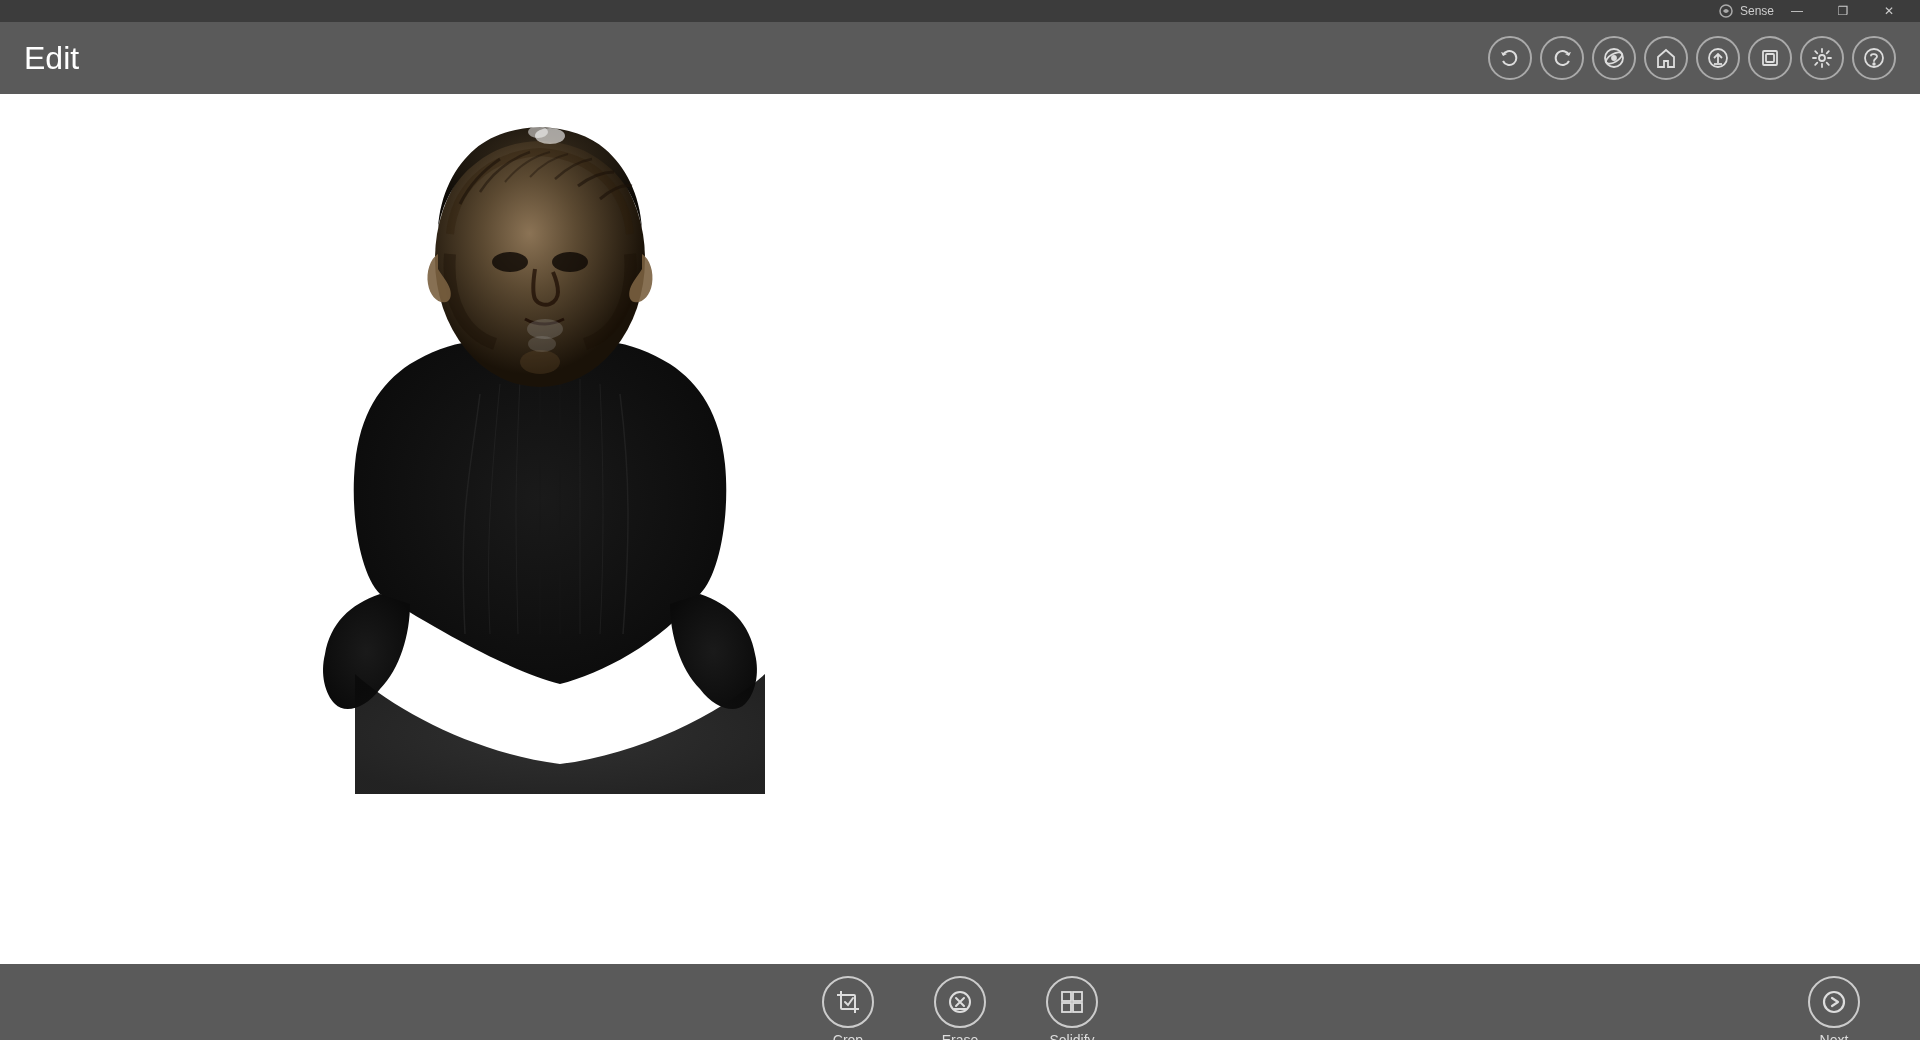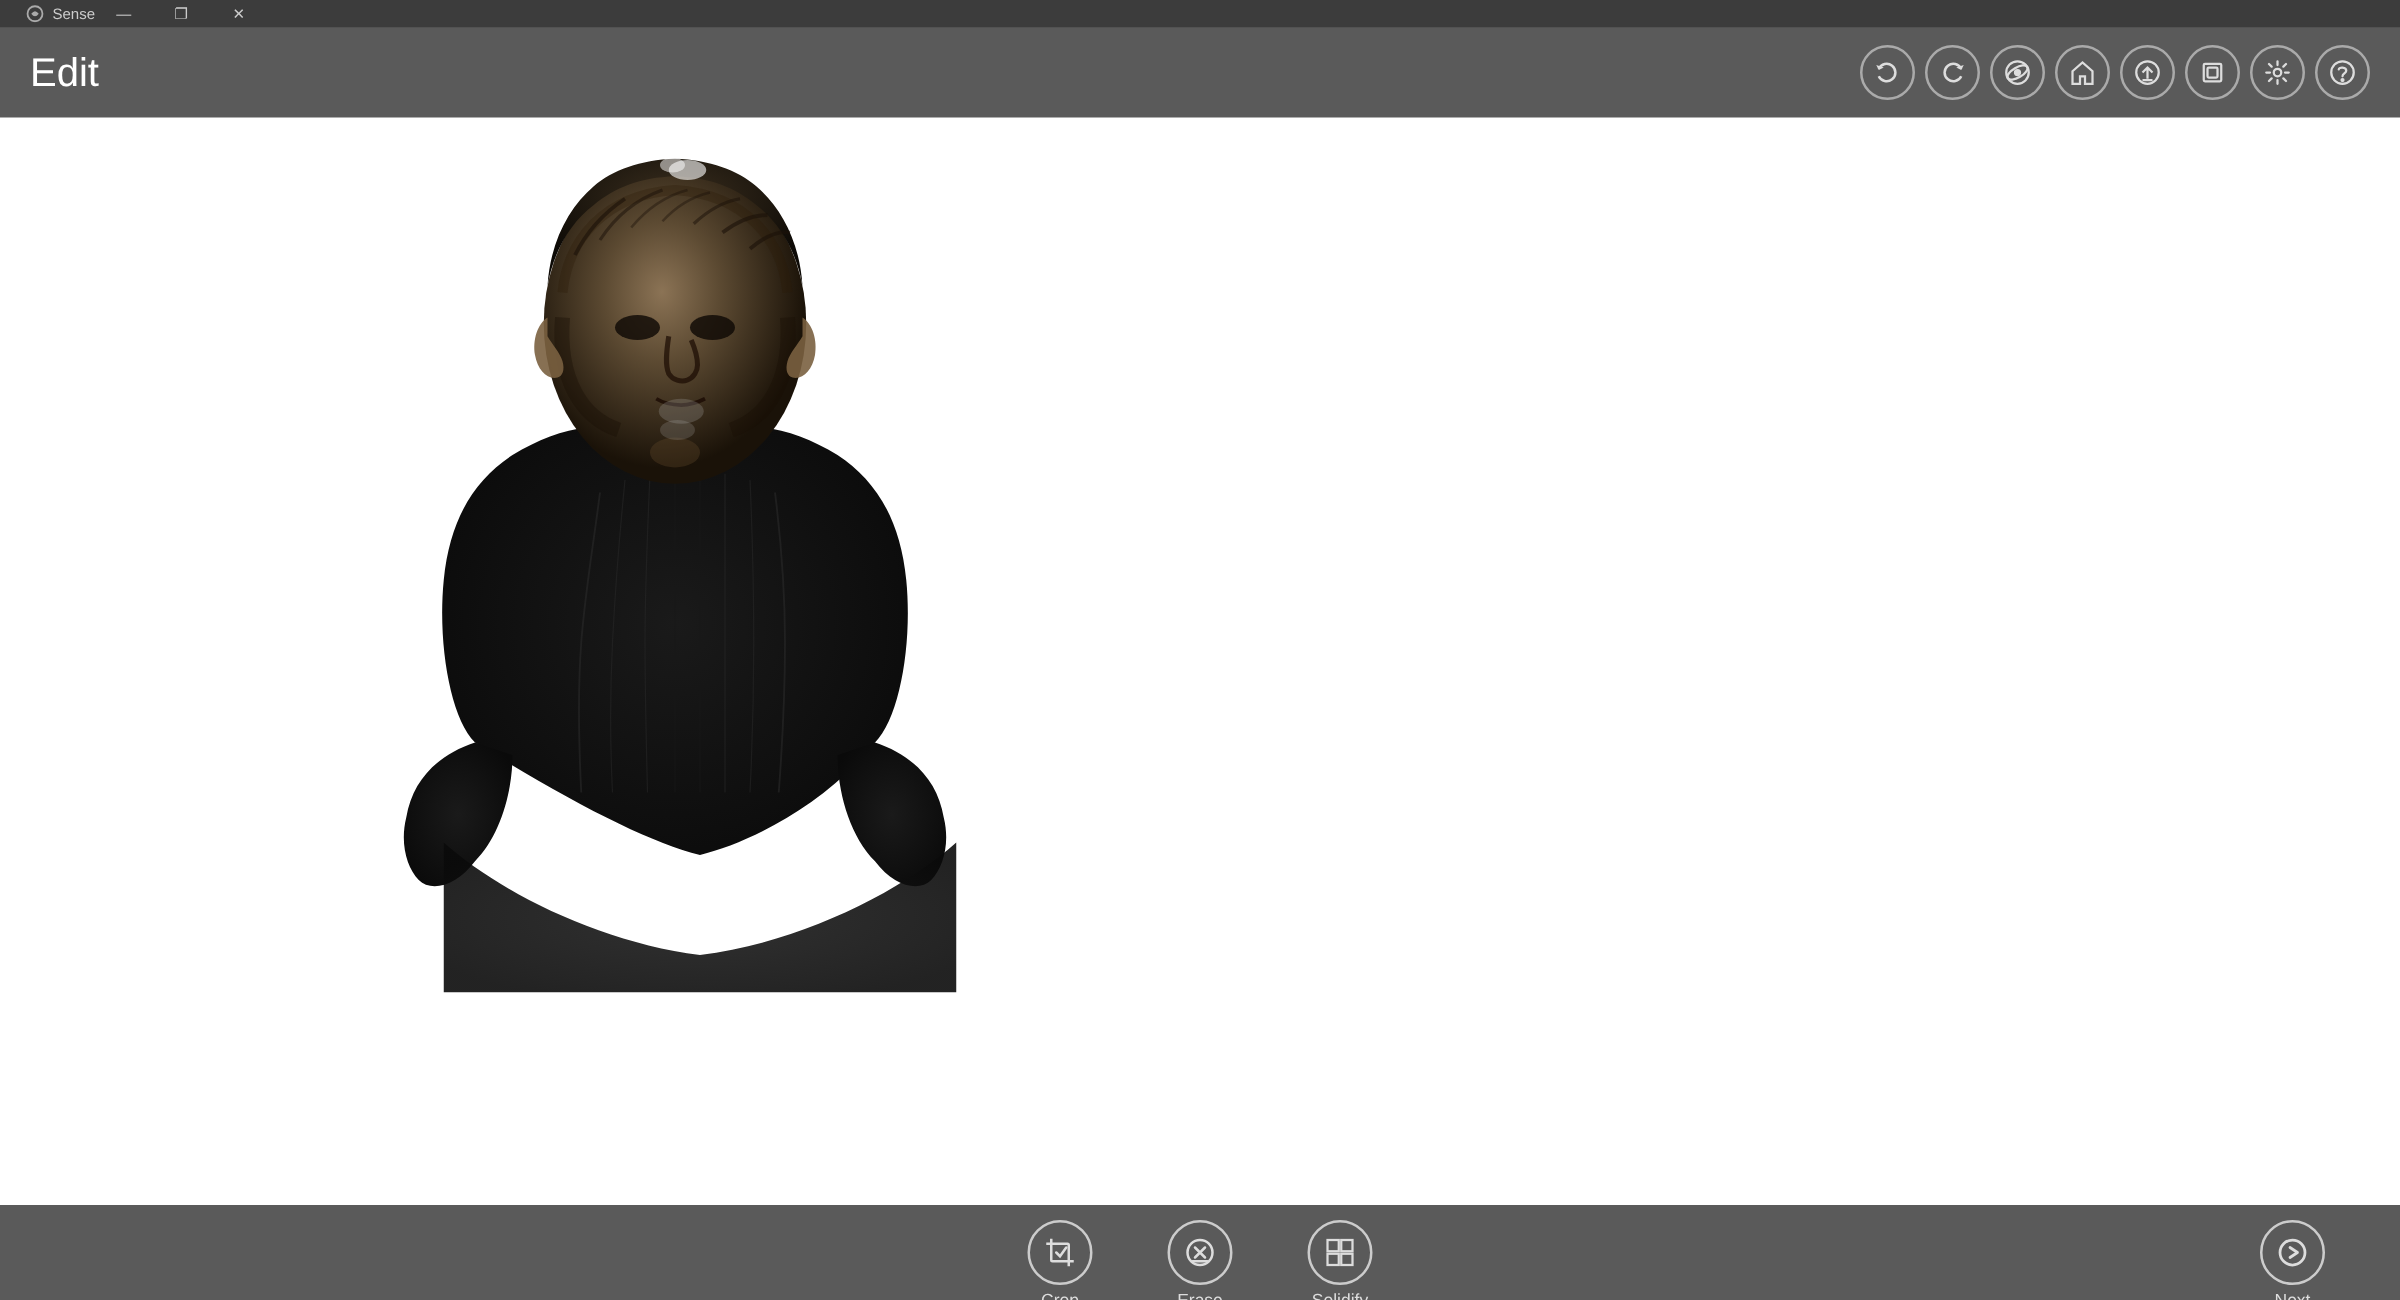--- a/index.html
+++ b/index.html
@@ -13,22 +13,22 @@
       user-select: none;
     }
 
     
     #titlebar {
       width: 100%;
       height: 22px;
       background: #3c3c3c;
       display: flex;
       align-items: center;
-      justify-content: flex-start;
-      padding: 0 20px;
+      justify-content: flex-end;
+      padding: 0 8px;
     }
     #titlebar-left {
       display: flex;
       align-items: center;
       gap: 6px;
     }
     #app-icon {
       width: 16px;
       height: 16px;
       display: flex;

